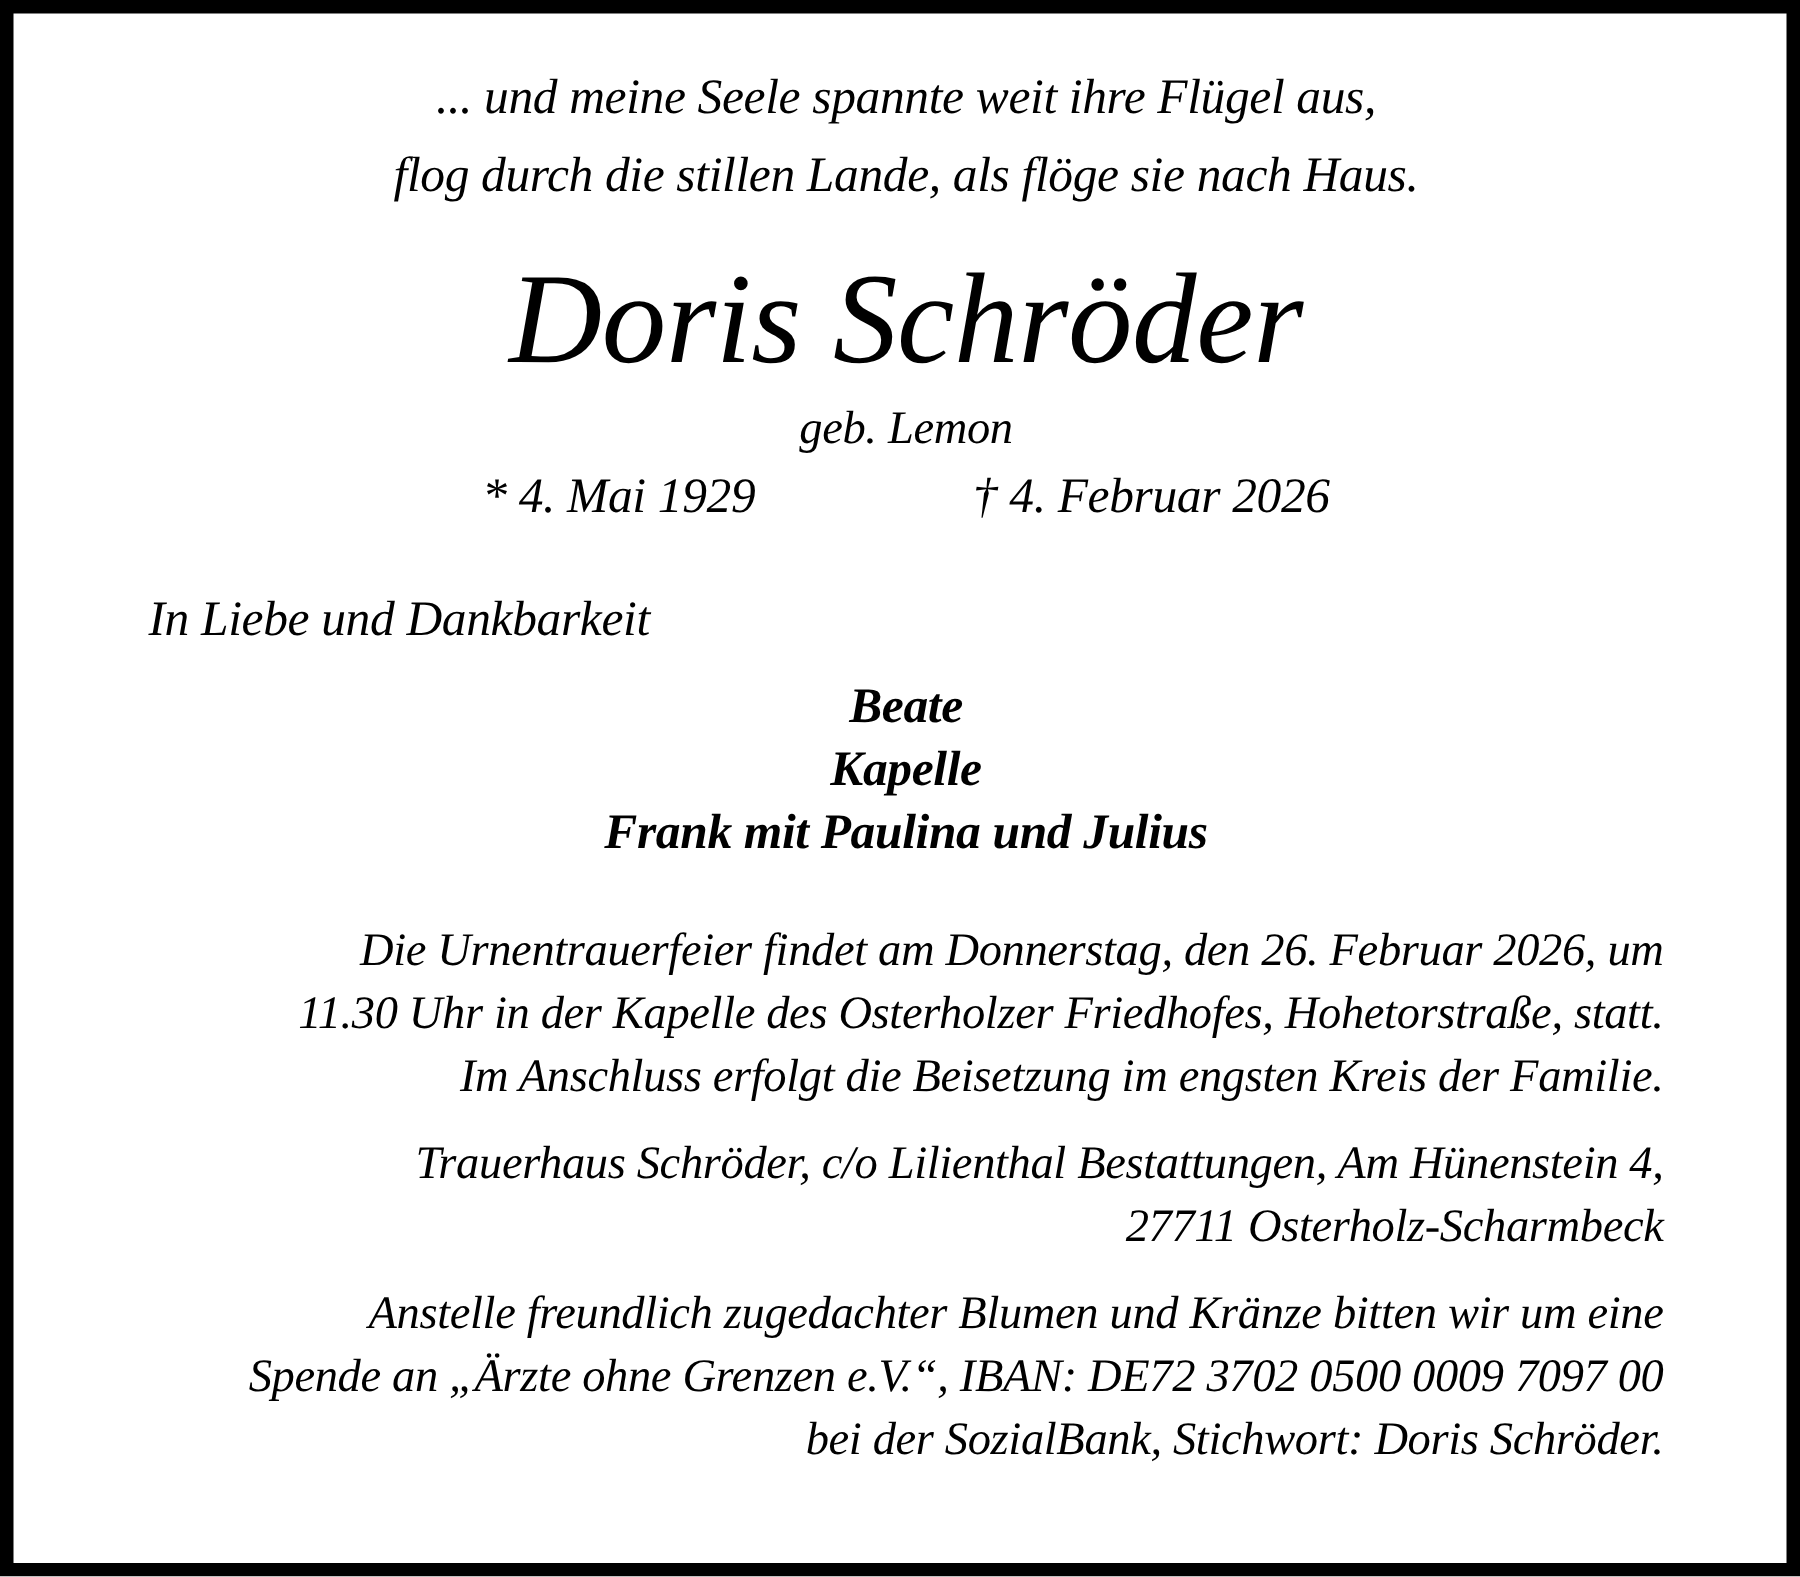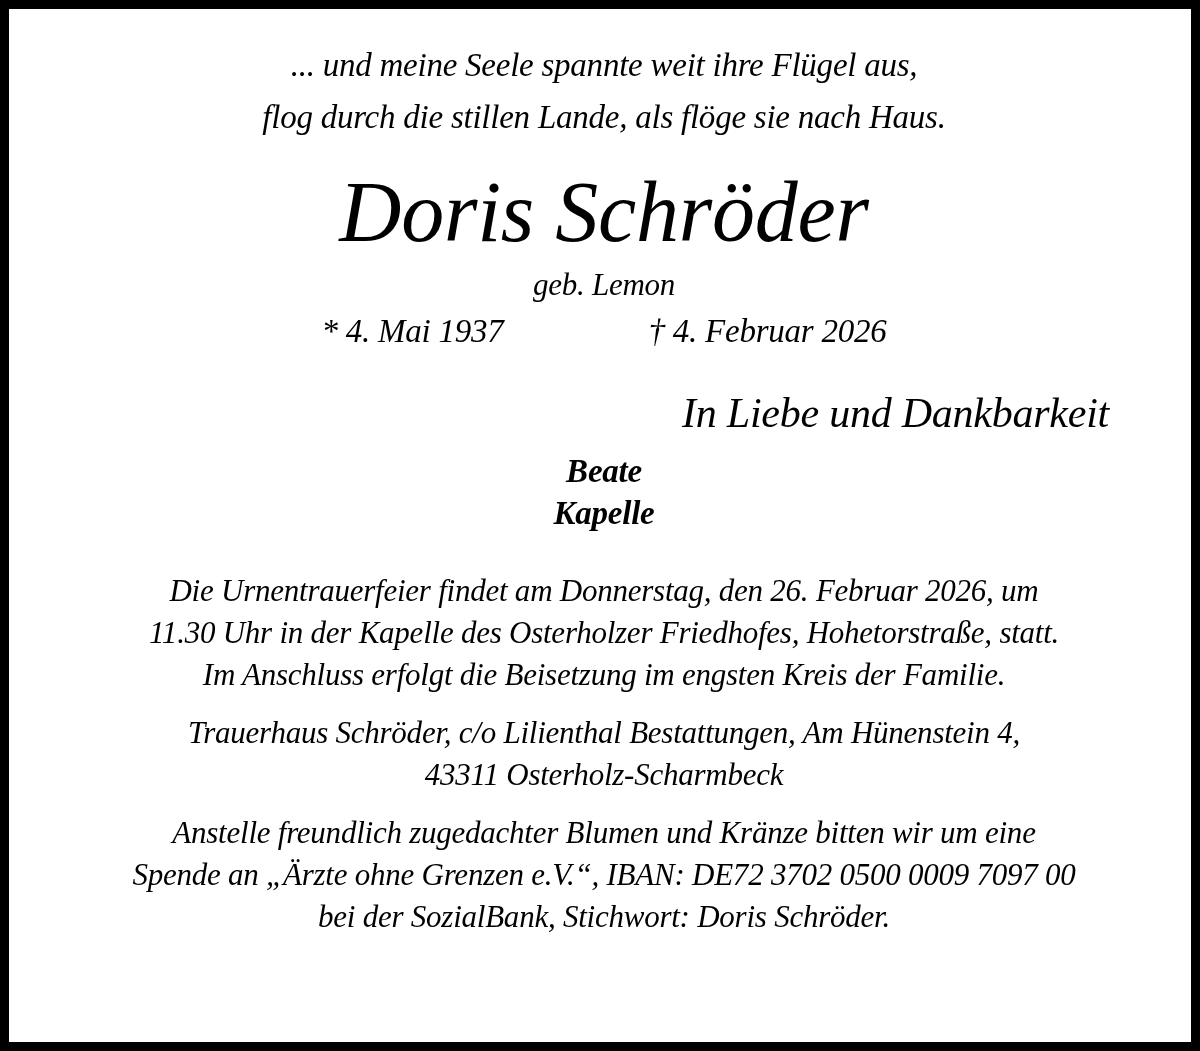--- a/index.html
+++ b/index.html
@@ -51,37 +51,37 @@
     margin-top: 6px;
     display: flex;
     justify-content: center;
     gap: 145px;
     font-size: 33px;
     line-height: 42px;
     white-space: nowrap;
   }
   .tribute {
     margin-top: 40px;
-    text-align: right;
-    font-size: 42px;
+    text-align: left;
+    font-size: 33px;
     line-height: 42px;
     white-space: nowrap;
   }
   .mourners {
     margin-top: 16px;
     text-align: center;
     font-size: 33px;
     font-weight: bold;
     line-height: 42px;
   }
   .mourner { white-space: nowrap; text-align: center; }
   .paragraph {
     font-size: 31px;
     line-height: 42px;
-    text-align: center;
+    text-align: right;
   }
   .para-service    { margin-top: 36px; }
   .para-condolence { margin-top: 16px; }
   .para-donation   { margin-top: 16px; }
   .para-line { white-space: nowrap; }
 </style>
 </head>
 <body>
 
 <div class="page">
@@ -90,40 +90,41 @@
     <div class="quote">
       <div class="quote-line">... und meine Seele spannte weit ihre Flügel aus,</div>
       <div class="quote-line">flog durch die stillen Lande, als flöge sie nach Haus.</div>
     </div>
 
     <h1 class="name">Doris Schröder</h1>
 
     <div class="birth-name">geb. Lemon</div>
 
     <div class="dates">
-      <span>* 4. Mai 1937</span>
+      <span>* 4. Mai 1929</span>
       <span>† 4. Februar 2026</span>
     </div>
 
     <div class="tribute">In Liebe und Dankbarkeit</div>
 
     <div class="mourners">
       <div class="mourner">Beate</div>
       <div class="mourner">Kapelle</div>
+      <div class="mourner">Frank mit Paulina und Julius</div>
     </div>
 
     <div class="paragraph para-service">
       <div class="para-line">Die Urnentrauerfeier findet am Donnerstag, den 26. Februar 2026, um</div>
       <div class="para-line">11.30 Uhr in der Kapelle des Osterholzer Friedhofes, Hohetorstraße, statt.</div>
       <div class="para-line">Im Anschluss erfolgt die Beisetzung im engsten Kreis der Familie.</div>
     </div>
 
     <div class="paragraph para-condolence">
       <div class="para-line">Trauerhaus Schröder, c/o Lilienthal Bestattungen, Am Hünenstein 4,</div>
-      <div class="para-line">43311 Osterholz-Scharmbeck</div>
+      <div class="para-line">27711 Osterholz-Scharmbeck</div>
     </div>
 
     <div class="paragraph para-donation">
       <div class="para-line">Anstelle freundlich zugedachter Blumen und Kränze bitten wir um eine</div>
       <div class="para-line">Spende an „Ärzte ohne Grenzen e.V.“, IBAN: DE72 3702 0500 0009 7097 00</div>
       <div class="para-line">bei der SozialBank, Stichwort: Doris Schröder.</div>
     </div>
 
   </div>
 </div>

